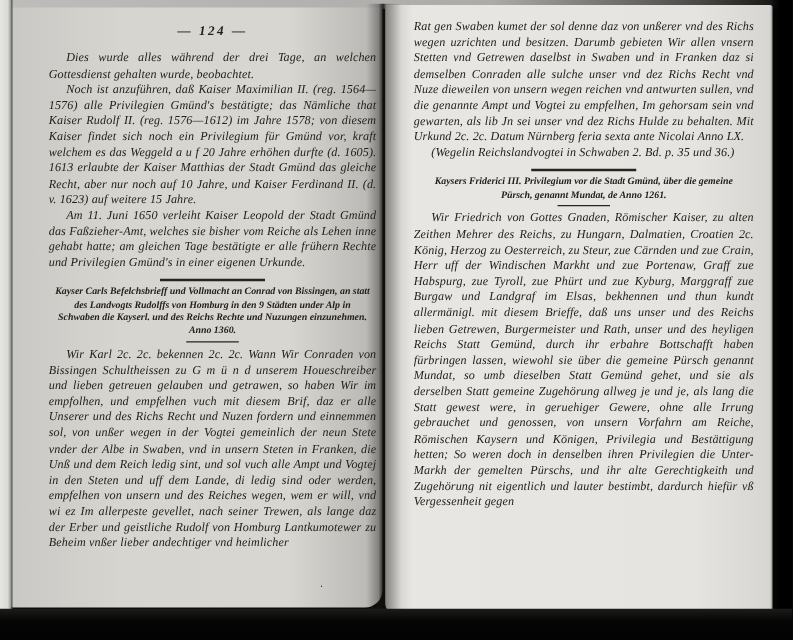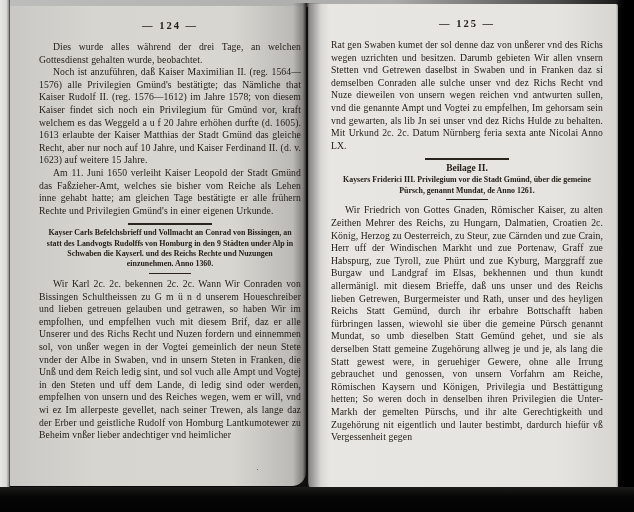--- a/index.html
+++ b/index.html
@@ -1,20 +1,20 @@
 <!DOCTYPE html>
 <html><head>
 <meta charset="utf-8">
 <style>
   html,body{margin:0;padding:0;}
   body{
     width:634px;height:512px;overflow:hidden;background:#060606;
     font-family:"Liberation Serif", serif;
   }
-  .stage{position:relative;width:634px;height:512px;background:#0a0a0a;overflow:hidden;}
+  .stage{position:relative;width:634px;height:512px;background:#0a0a0a;overflow:hidden;font-style:italic;}
 
   
   .top-edge{position:absolute;top:0;left:0;right:0;height:7px;z-index:1;
     background:linear-gradient(to right,#bdbdbb 0%,#ababa9 62%,#4a4a48 88%,#0c0c0c 100%);}
   .left-edge{position:absolute;top:0;left:0;width:9px;height:488px;z-index:3;
     background:linear-gradient(to right,#e6e6e2 0%,#d9d9d5 70%,#8f8f8b 100%);
     border-right:1px solid #55534f;}
   .right-edge{position:absolute;top:0;right:0;width:18px;height:100%;z-index:6;
     background:linear-gradient(to left,#000 55%,rgba(0,0,0,0.55) 80%,rgba(0,0,0,0) 100%);}
   .bottom-band{position:absolute;left:0;right:0;bottom:0;height:25px;z-index:7;
@@ -72,26 +72,25 @@
 
       <p class="body indent">Wir Karl 2c. 2c. bekennen 2c. 2c. Wann Wir Conraden von Bissingen Schultheissen zu G m ü n d unserem Houeschreiber und lieben getreuen gelauben und getrawen, so haben Wir im empfolhen, und empfelhen vuch mit diesem Brif, daz er alle Unserer und des Richs Recht und Nuzen fordern und einnemmen sol, von unßer wegen in der Vogtei gemeinlich der neun Stete vnder der Albe in Swaben, vnd in unsern Steten in Franken, die Unß und dem Reich ledig sint, und sol vuch alle Ampt und Vogtej in den Steten und uff dem Lande, di ledig sind oder werden, empfelhen von unsern und des Reiches wegen, wem er will, vnd wi ez Im allerpeste gevellet, nach seiner Trewen, als lange daz der Erber und geistliche Rudolf von Homburg Lantkumotewer zu Beheim vnßer lieber andechtiger vnd heimlicher</p>
     </div>
     <div class="sig-mark">·</div>
   </div>
 
   <div class="gutter"></div>
 
   <div class="page page-right">
     <div class="page-inner">
-      <div class="page-header">— 125 —</div>
 
       <p class="body">Rat gen Swaben kumet der sol denne daz von unßerer vnd des Richs wegen uzrichten und besitzen. Darumb gebieten Wir allen vnsern Stetten vnd Getrewen daselbst in Swaben und in Franken daz si demselben Conraden alle sulche unser vnd dez Richs Recht vnd Nuze dieweilen von unsern wegen reichen vnd antwurten sullen, vnd die genannte Ampt und Vogtei zu empfelhen, Im gehorsam sein vnd gewarten, als lib Jn sei unser vnd dez Richs Hulde zu behalten. Mit Urkund 2c. 2c. Datum Nürnberg feria sexta ante Nicolai Anno LX.</p>
+      <p class="body indent">(Wegelin Reichslandvogtei in Schwaben 2. Bd. p. 35 und 36.)</p>
 
       <div class="rule-long"></div>
-      <div class="beilage-title">Beilage II.</div>
       <div class="beilage-caption">Kaysers Friderici III. Privilegium vor die Stadt Gmünd, über die gemeine Pürsch, genannt Mundat, de Anno 1261.</div>
       <div class="rule-short"></div>
 
       <p class="body indent">Wir Friedrich von Gottes Gnaden, Römischer Kaiser, zu alten Zeithen Mehrer des Reichs, zu Hungarn, Dalmatien, Croatien 2c. König, Herzog zu Oesterreich, zu Steur, zue Cärnden und zue Crain, Herr uff der Windischen Markht und zue Portenaw, Graff zue Habspurg, zue Tyroll, zue Phürt und zue Kyburg, Marggraff zue Burgaw und Landgraf im Elsas, bekhennen und thun kundt allermänigl. mit diesem Brieffe, daß uns unser und des Reichs lieben Getrewen, Burgermeister und Rath, unser und des heyligen Reichs Statt Gemünd, durch ihr erbahre Bottschafft haben fürbringen lassen, wiewohl sie über die gemeine Pürsch genannt Mundat, so umb dieselben Statt Gemünd gehet, und sie als derselben Statt gemeine Zugehörung allweg je und je, als lang die Statt gewest were, in geruehiger Gewere, ohne alle Irrung gebrauchet und genossen, von unsern Vorfahrn am Reiche, Römischen Kaysern und Königen, Privilegia und Bestättigung hetten; So weren doch in denselben ihren Privilegien die Unter-Markh der gemelten Pürschs, und ihr alte Gerechtigkeith und Zugehörung nit eigentlich und lauter bestimbt, dardurch hiefür vß Vergessenheit gegen</p>
     </div>
   </div>
 
   <div class="right-edge"></div>
   <div class="bottom-band"></div>
 </div>

